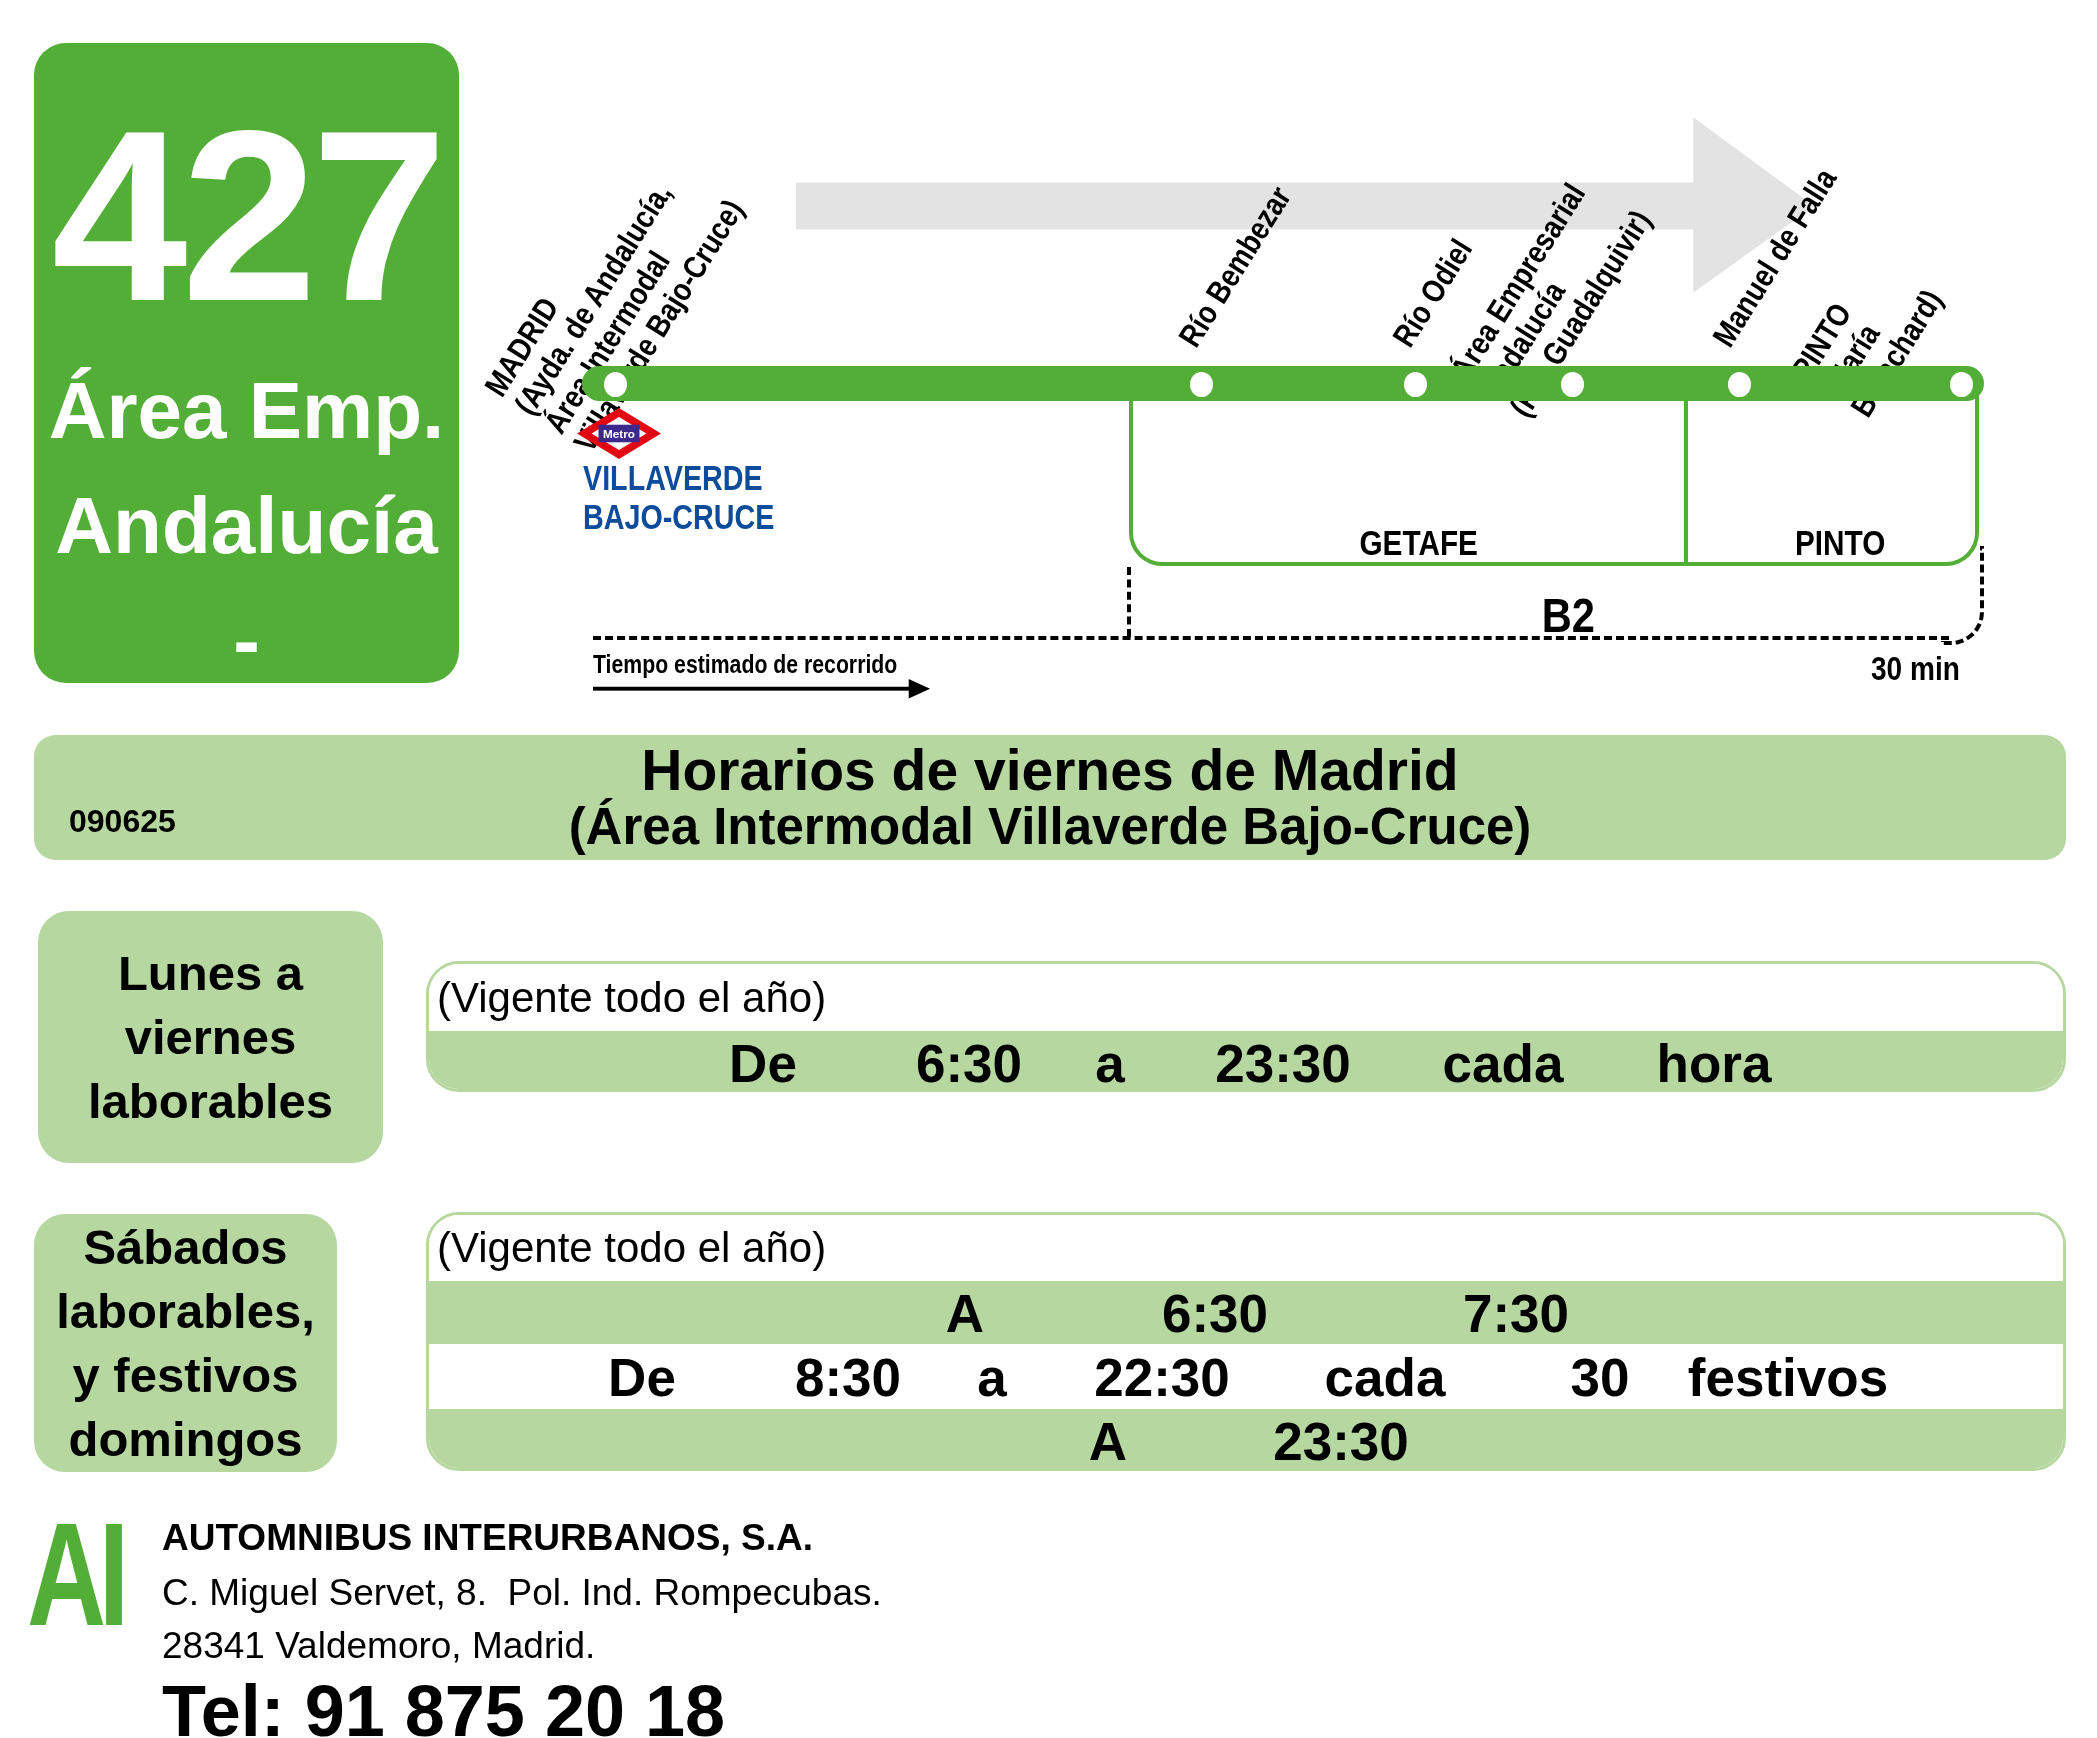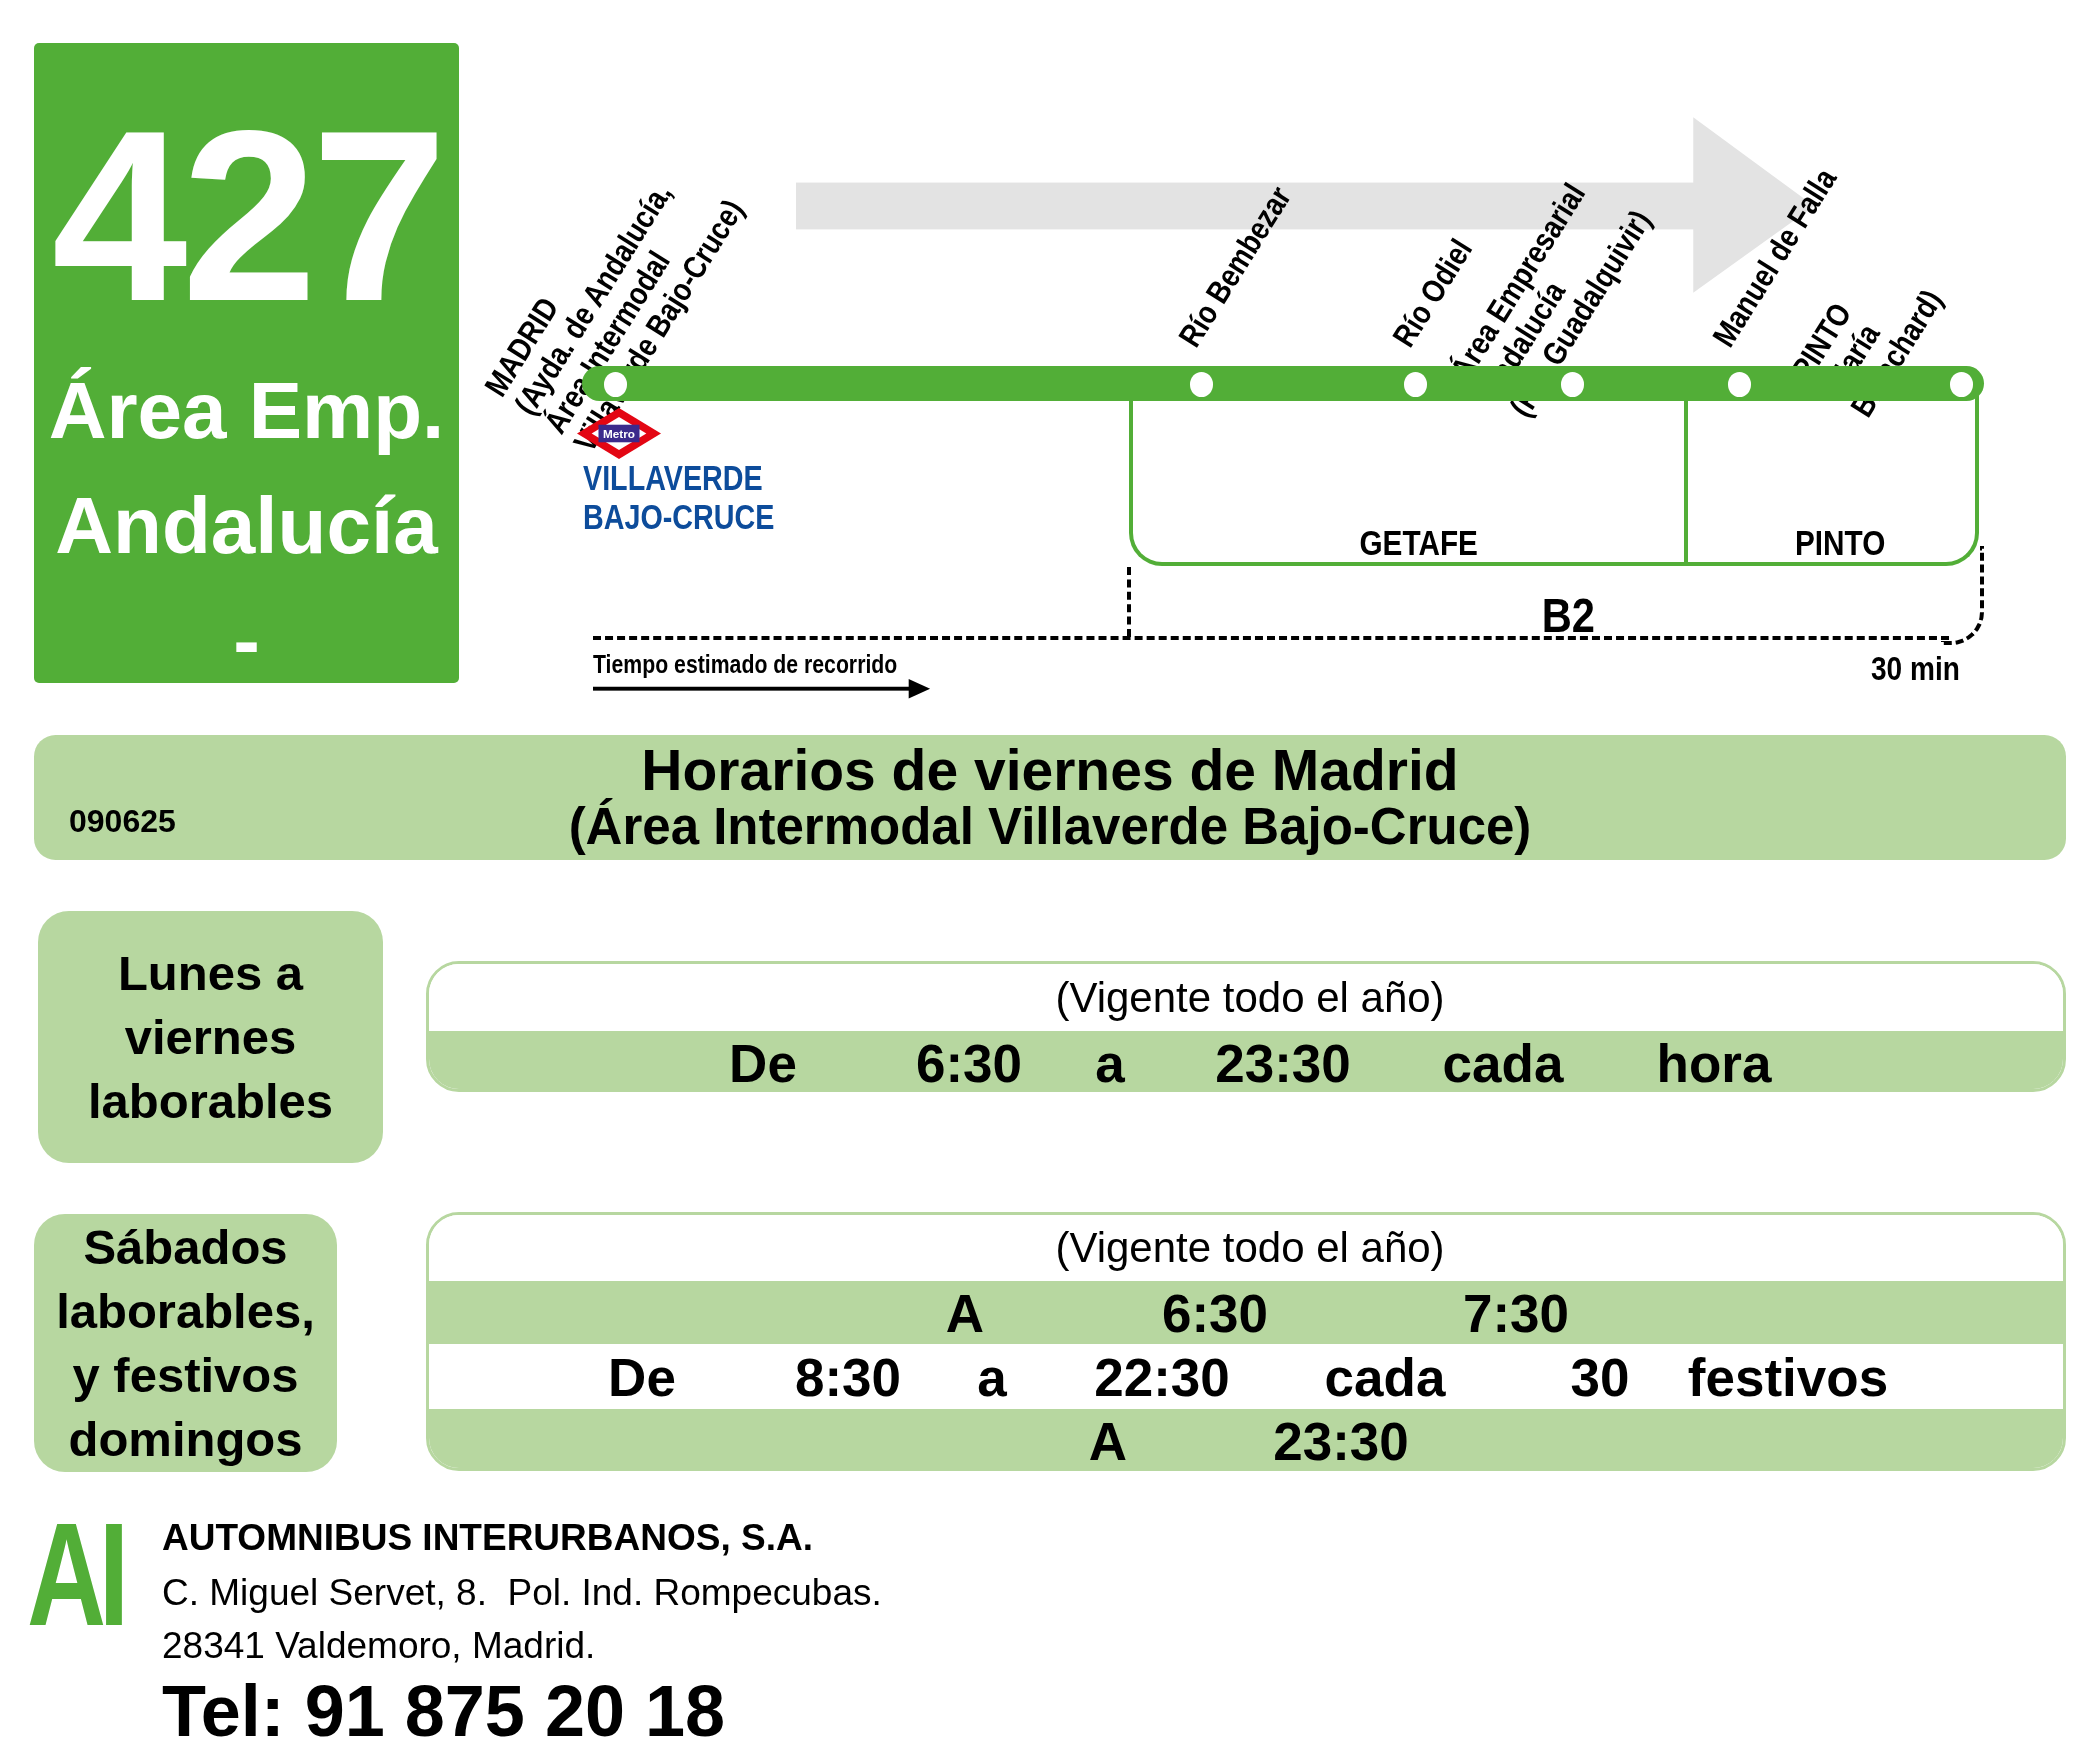--- a/index.html
+++ b/index.html
@@ -1,37 +1,37 @@
 <!DOCTYPE html>
 <html><head>
 <meta charset="utf-8">
 <style>
   html,body{margin:0;padding:0;background:#fff;}
   body{width:2098px;height:1739px;position:relative;overflow:hidden;font-family:"Liberation Sans",sans-serif;color:#000;}
   .abs{position:absolute;}
-  .route-box{left:34px;top:43px;width:425px;height:640px;background:#52ae37;border-radius:5px;color:#fff;text-align:center;}
+  .route-box{left:34px;top:43px;width:425px;height:640px;background:#52ae37;border-radius:32px;color:#fff;text-align:center;}
   .route-num{position:absolute;left:0;right:0;top:51px;font-size:244px;font-weight:bold;line-height:1;letter-spacing:-5.9px;}
   .route-name{position:absolute;left:0;right:0;top:310px;font-size:80px;font-weight:bold;line-height:115px;}
   .stop-label{position:absolute;font-size:32px;font-weight:bold;line-height:35px;white-space:pre;transform-origin:0 100%;transform:rotate(-60deg);transform:rotate(-58deg) scaleX(0.85);}
   .stop-dot{position:absolute;width:23.4px;height:25px;border-radius:50%;background:#fff;top:372px;}
   .line{left:582px;top:366px;width:1402px;height:35px;background:#52ae37;border-radius:17.6px;}
   .zone-box{left:1129px;top:388px;width:850px;height:178px;border:4.9px solid #52ae37;border-top:none;border-radius:0 0 33px 33px;box-sizing:border-box;}
   .zone-div{left:1684px;top:388px;width:3.9px;height:178px;background:#52ae37;}
   .zone-label{position:absolute;font-size:35px;font-weight:bold;transform:scaleX(0.85);}
   .dash-h{left:593px;top:636px;width:1356px;height:0;border-top:4.9px dashed #000;}
   .dash-v{left:1127px;top:567px;height:70px;border-left:4.9px dashed #000;}
   .dash-r{left:1941px;top:546px;width:39px;height:95px;border-right:4.9px dashed #000;border-bottom:4.9px dashed #000;border-radius:0 0 33px 0;}
   .header-band{left:34px;top:735px;width:2032px;height:125px;background:#b7d7a0;border-radius:21.5px;}
   .label-box{background:#b7d7a0;border-radius:31px;display:flex;align-items:center;justify-content:center;text-align:center;font-weight:bold;font-size:49px;line-height:64px;}
   .table{border:3.9px solid #b7d7a0;border-radius:33px;overflow:hidden;box-sizing:border-box;}
   .row{position:relative;width:100%;box-sizing:border-box;}
   .row.green{background:#b7d7a0;}
   .row.white{background:#fff;}
   .cell{position:absolute;font-weight:bold;font-size:53px;top:50%;transform:translate(-50%,-50%);white-space:nowrap;}
-  .note{position:absolute;left:8px;right:0;text-align:center;font-size:42px;top:50%;transform:translateY(-50%);}
+  .note{position:absolute;left:8px;right:0;text-align:left;font-size:42px;top:50%;transform:translateY(-50%);}
 </style>
 </head>
 <body>
 
 <div class="abs route-box">
   <div class="route-num">427</div>
   <div class="route-name">
     <div>Área Emp.</div>
     <div>Andalucía -</div>
     <div>Pinto</div>

